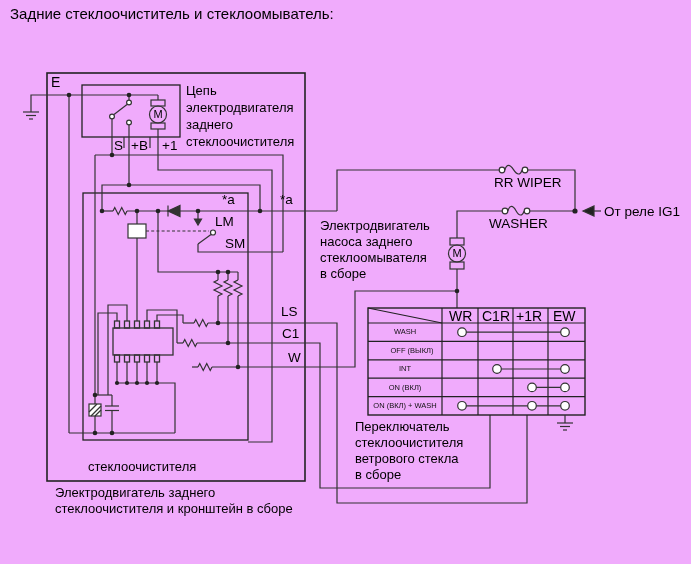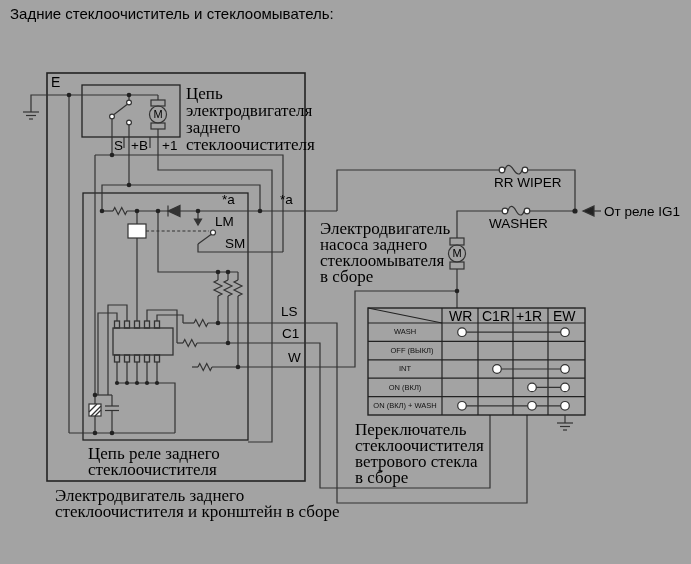--- a/index.html
+++ b/index.html
@@ -1,26 +1,26 @@
 <!DOCTYPE html>
 <html><head>
 <meta charset="utf-8">
 <style>
   html,body{margin:0;padding:0;background:#fff;}
-  #stage{position:relative;width:691px;height:564px;background:#a3a3a3;overflow:hidden;
+  #stage{position:relative;width:691px;height:564px;background:#f0abfc;overflow:hidden;
          font-family:"Liberation Sans",sans-serif;}
   #schematic{position:absolute;left:0;top:0;}
   .lbl{position:absolute;color:#000;white-space:nowrap;line-height:1.15;
        font-family:"Liberation Sans",sans-serif;font-size:13.5px;}
   .lbl.big{font-size:15px;}
   .lbl.pin{font-size:13.5px;}
   .lbl.motor{font-size:11px;width:14px;text-align:center;}
   .lbl.th{font-size:14px;}
   .lbl.rowlbl{font-size:7.5px;width:72px;text-align:center;color:#111;}
-  .lbl.cap{font-size:17px;font-family:Liberation Serif, serif;}
+  .lbl.cap{font-size:13px;}
 </style>
 </head>
 <body>
 
 <div id="stage">
 
 <svg id="schematic" width="691" height="564" viewBox="0 0 691 564" fill="none" stroke="#333" stroke-width="1.2">
 
   <g stroke="#222" stroke-width="1.6">
     <rect x="47" y="73" width="258" height="408"></rect>
@@ -280,21 +280,20 @@
 <div class="lbl pin" style="left:162px;top:138px;">+1</div>
 
 <div class="lbl" style="left:222px;top:192px;">*a</div>
 <div class="lbl" style="left:280px;top:192px;">*a</div>
 <div class="lbl" style="left:215px;top:214px;">LM</div>
 <div class="lbl" style="left:225px;top:236px;">SM</div>
 <div class="lbl" style="left:281px;top:304px;">LS</div>
 <div class="lbl" style="left:282px;top:326px;">C1</div>
 <div class="lbl" style="left:288px;top:350px;">W</div>
 
-<div class="lbl cap" style="left:88px;top:444px;">Цепь реле заднего</div>
 <div class="lbl cap" style="left:88px;top:460px;">стеклоочистителя</div>
 
 <div class="lbl cap" style="left:55px;top:486px;">Электродвигатель заднего</div>
 <div class="lbl cap" style="left:55px;top:502px;">стеклоочистителя и кронштейн в сборе</div>
 
 <div class="lbl" style="left:494px;top:175px;">RR WIPER</div>
 <div class="lbl" style="left:489px;top:216px;">WASHER</div>
 <div class="lbl" style="left:604px;top:204px;">От реле IG1</div>
 
 <div class="lbl cap" style="left:320px;top:219px;">Электродвигатель</div>

